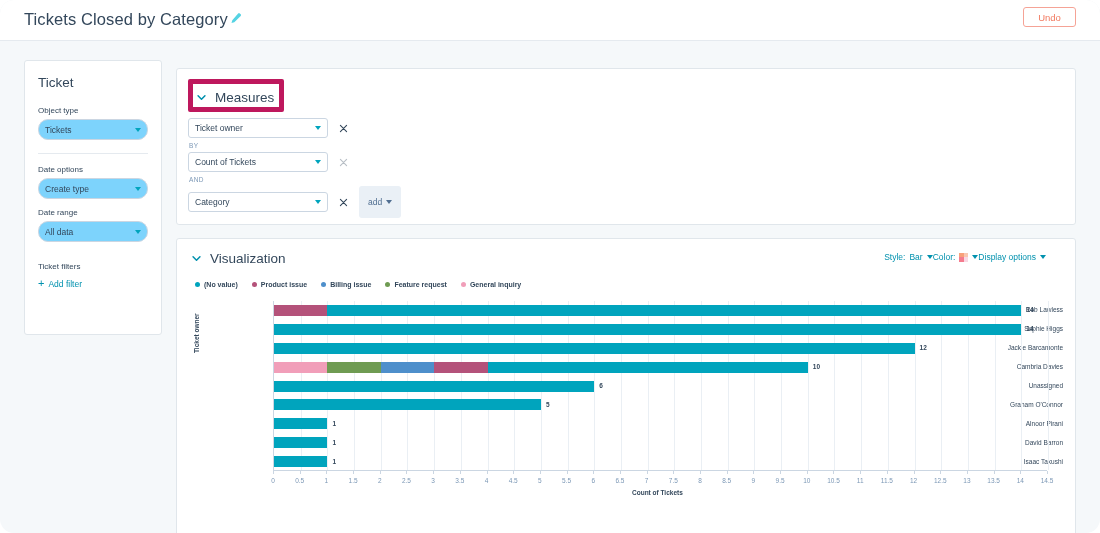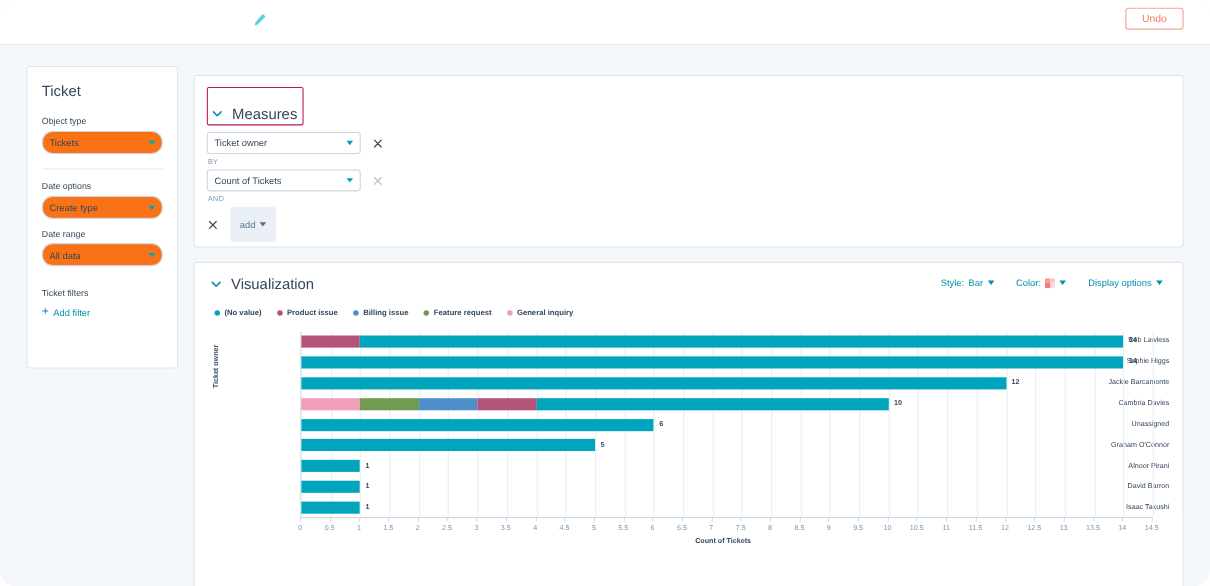--- a/index.html
+++ b/index.html
@@ -65,21 +65,21 @@
     font-size: 13.5px; font-weight: 400; color: #33475b;
   }
   .field-label {
     font-size: 8px; color: #33475b; margin-bottom: 4px; font-weight: 400;
   }
   .select {
     position: relative;
     height: 21px;
     border: 1px solid #cbd6e2;
     border-radius: 10px;
-    background: #f97316;
+    background: #7dd3fc;
     display: flex; align-items: center;
     padding: 0 6px;
     font-size: 8.5px; color: #33475b;
     cursor: pointer;
   }
   .caret {
     position: absolute; right: 6px; top: 50%;
     transform: translateY(-50%);
     width: 0; height: 0;
     border-left: 3.5px solid transparent;
@@ -112,23 +112,23 @@
     padding: 12px 0 0 14px;
   }
   .chev {
     width: 11px; height: 11px; display: block; flex: none;
   }
   .panel-head-title {
     font-size: 13.5px; color: #33475b; font-weight: 400;
   }
   .measures-focus {
     display: inline-flex; align-items: center; gap: 8px;
-    border: 1px solid #be185d;
+    border: 5px solid #be185d;
     border-radius: 2px;
-    padding: 16px 5px 2px 3px;
+    padding: 6px 5px 2px 3px;
     margin: 10px 0 0 11px;
   }
 
   
   .meas-body { padding: 6px 0 0 11px; }
   .meas-row { display: flex; align-items: center; gap: 10px; }
   .meas-select {
     position: relative;
     width: 140px; height: 20px;
     border: 1px solid #cbd6e2;
@@ -161,22 +161,22 @@
   }
   .add-btn .mini-caret {
     width: 0; height: 0;
     border-left: 3px solid transparent;
     border-right: 3px solid transparent;
     border-top: 4px solid #506e91;
   }
 
   
   .vis-tools {
-    position: absolute; right: 18px; top: 13px;
-    display: flex; align-items: center; gap: 20px;
+    position: absolute; right: 29px; top: 13px;
+    display: flex; align-items: center; 
     font-size: 8.5px; color: #0091ae;
   }
   .vis-tool { display: flex; align-items: center; gap: 4px; cursor: pointer; }
   .vis-tool .mini-caret {
     width: 0; height: 0;
     border-left: 3px solid transparent;
     border-right: 3px solid transparent;
     border-top: 4px solid #0091ae;
   }
   .swatch {
@@ -247,20 +247,21 @@
     font-size: 6.5px; color: #33475b; font-weight: bold;
     white-space: nowrap;
   }
 </style>
 </head>
 <body>
 
 <div class="app">
 
   <div class="topbar">
+    <div class="page-title">Tickets Closed by Category</div>
     <svg class="edit-icon" viewBox="0 0 16 16">
       <path d="M11.6 1.6a1.3 1.3 0 0 1 1.9 0l1 1a1.3 1.3 0 0 1 0 1.9l-7.3 7.3-3.2.9.9-3.2z" fill="#55d3e3"></path>
     </svg>
     <button class="undo-btn">Undo</button>
   </div>
 
   <div class="sidebar">
     <h2>Ticket</h2>
 
     <div class="field-label">Object type</div>
@@ -319,20 +320,24 @@
           <span>Count of Tickets</span>
           <span class="caret"></span>
         </div>
         <svg class="x-btn dim" viewBox="0 0 16 16">
           <path d="M3.5 3.5l9 9M12.5 3.5l-9 9" stroke="#33475b" stroke-width="1.6" stroke-linecap="round"></path>
         </svg>
       </div>
       <div class="conj">AND</div>
 
       <div class="meas-row">
+        <div class="meas-select">
+          <span>Category</span>
+          <span class="caret"></span>
+        </div>
         <svg class="x-btn" viewBox="0 0 16 16">
           <path d="M3.5 3.5l9 9M12.5 3.5l-9 9" stroke="#33475b" stroke-width="1.6" stroke-linecap="round"></path>
         </svg>
         <button class="add-btn">
           <span>add</span>
           <span class="mini-caret"></span>
         </button>
       </div>
     </div>
   </div>

